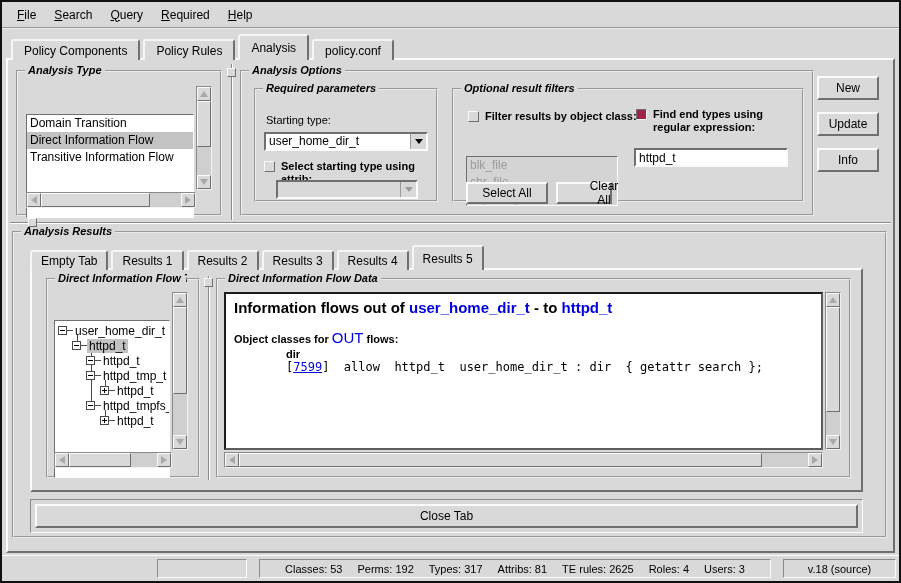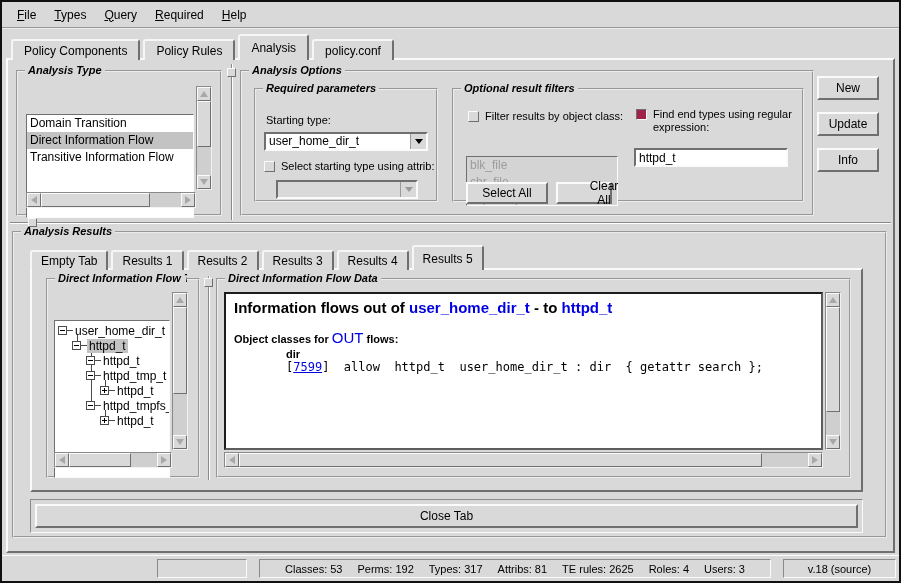--- a/index.html
+++ b/index.html
@@ -79,21 +79,21 @@
   .combo.disabled{ background:#d9d9d9; }
   .combo.disabled .combo-arrow{ border-top-color:#9a9a9a; }
   .entry{ position:absolute; height:19px; border:2px solid; border-color:#6f6f6f #fbfbfb #fbfbfb #6f6f6f;
     background:#fff; font-family:"Liberation Sans",sans-serif; font-size:12px; padding:0 3px; width:152px; outline:none; }
 
   
   .checkrow{ position:absolute; display:flex; gap:6px; font-size:11px; }
   .check{ width:11px; height:11px; flex:0 0 auto; margin-top:1px;
     border:1px solid; border-color:#fbfbfb #6f6f6f #6f6f6f #fbfbfb; background:#d9d9d9; }
   .check.checked{ border-color:#6f6f6f #fbfbfb #fbfbfb #6f6f6f; background:#a02448; }
-  .chk-label{ line-height:13px; }
+  .chk-label{ line-height:13px;font-weight:bold; }
 
   
   .btn{ background:#d9d9d9; border:2px solid; border-color:#fbfbfb #6f6f6f #6f6f6f #fbfbfb;
     font-family:"Liberation Sans",sans-serif; font-size:12px; color:#000;
     display:flex; align-items:center; justify-content:center; cursor:default; }
   .btn-col{ position:absolute; width:62px; height:24px; }
 
   
   .sash-v{ position:absolute; width:2px; border-left:1px solid #8a8a8a; border-right:1px solid #fff; }
   .sash-h{ position:absolute; height:2px; border-top:1px solid #8a8a8a; border-bottom:1px solid #fff; }
@@ -141,21 +141,21 @@
   .status-stats{ flex:1; gap:15px; }
   .status-version{ width:113px; }
 </style>
 </head>
 <body>
 
 <div class="window">
 
   <div class="menubar">
     <span class="menu-item">File</span>
-    <span class="menu-item">Types</span>
+    <span class="menu-item">Search</span>
     <span class="menu-item">Query</span>
     <span class="menu-item">Required</span>
     <span class="menu-item">Help</span>
   </div>
 
   <div class="tabbar main-tabs">
     <div class="tab">Policy Components</div>
     <div class="tab">Policy Rules</div>
     <div class="tab selected">Analysis</div>
     <div class="tab">policy.conf</div>

